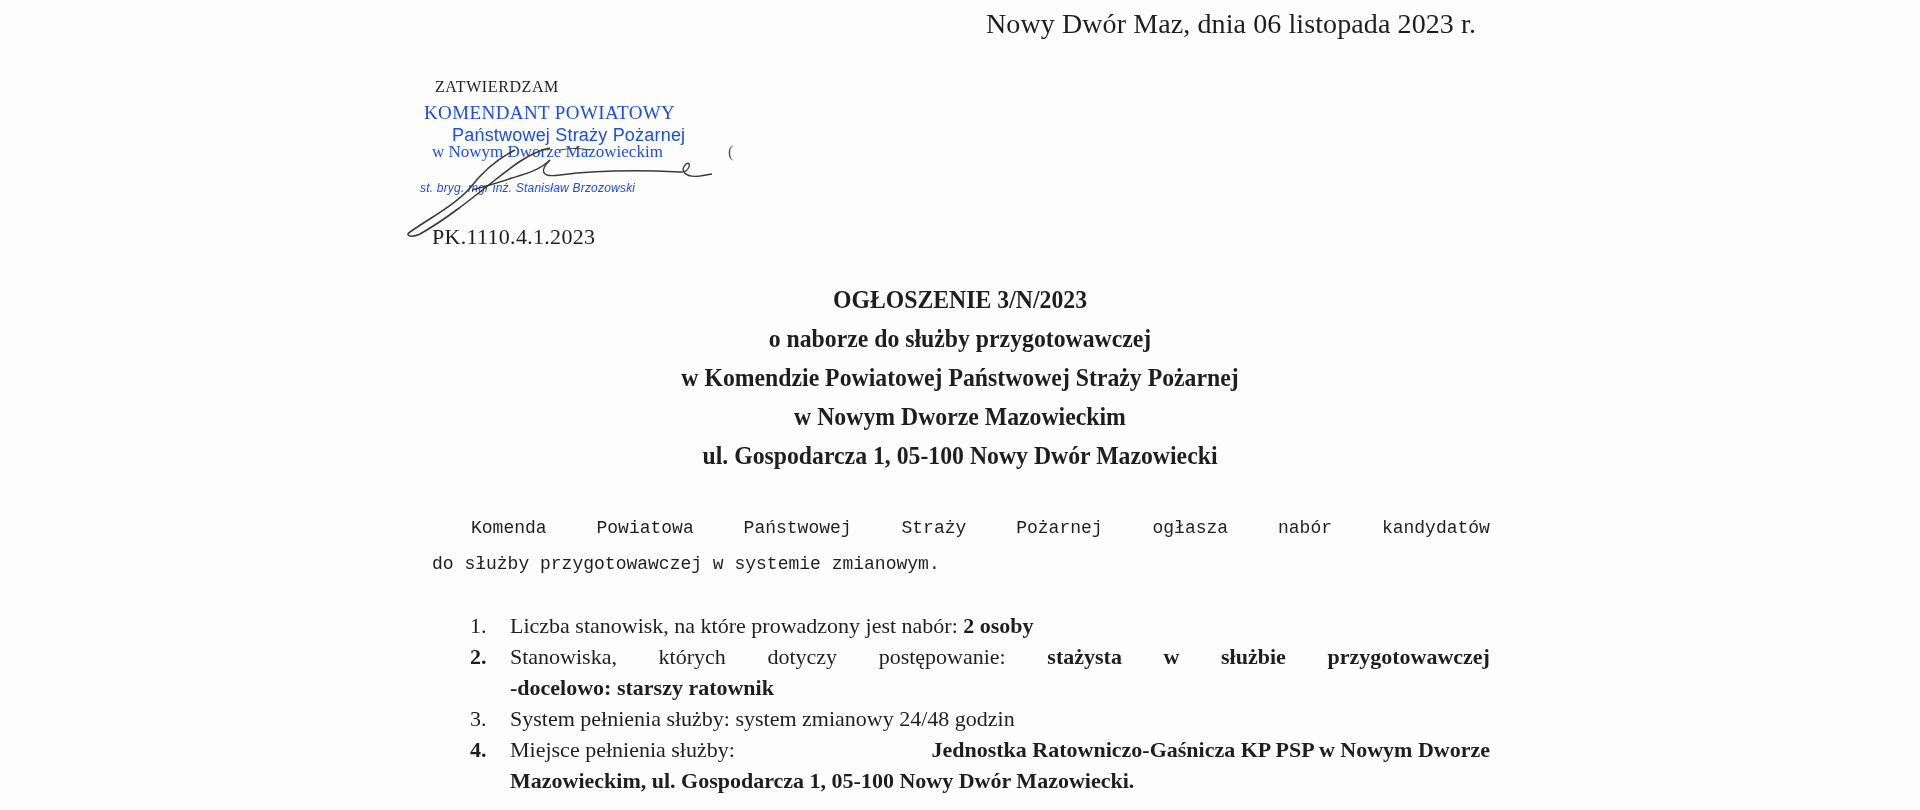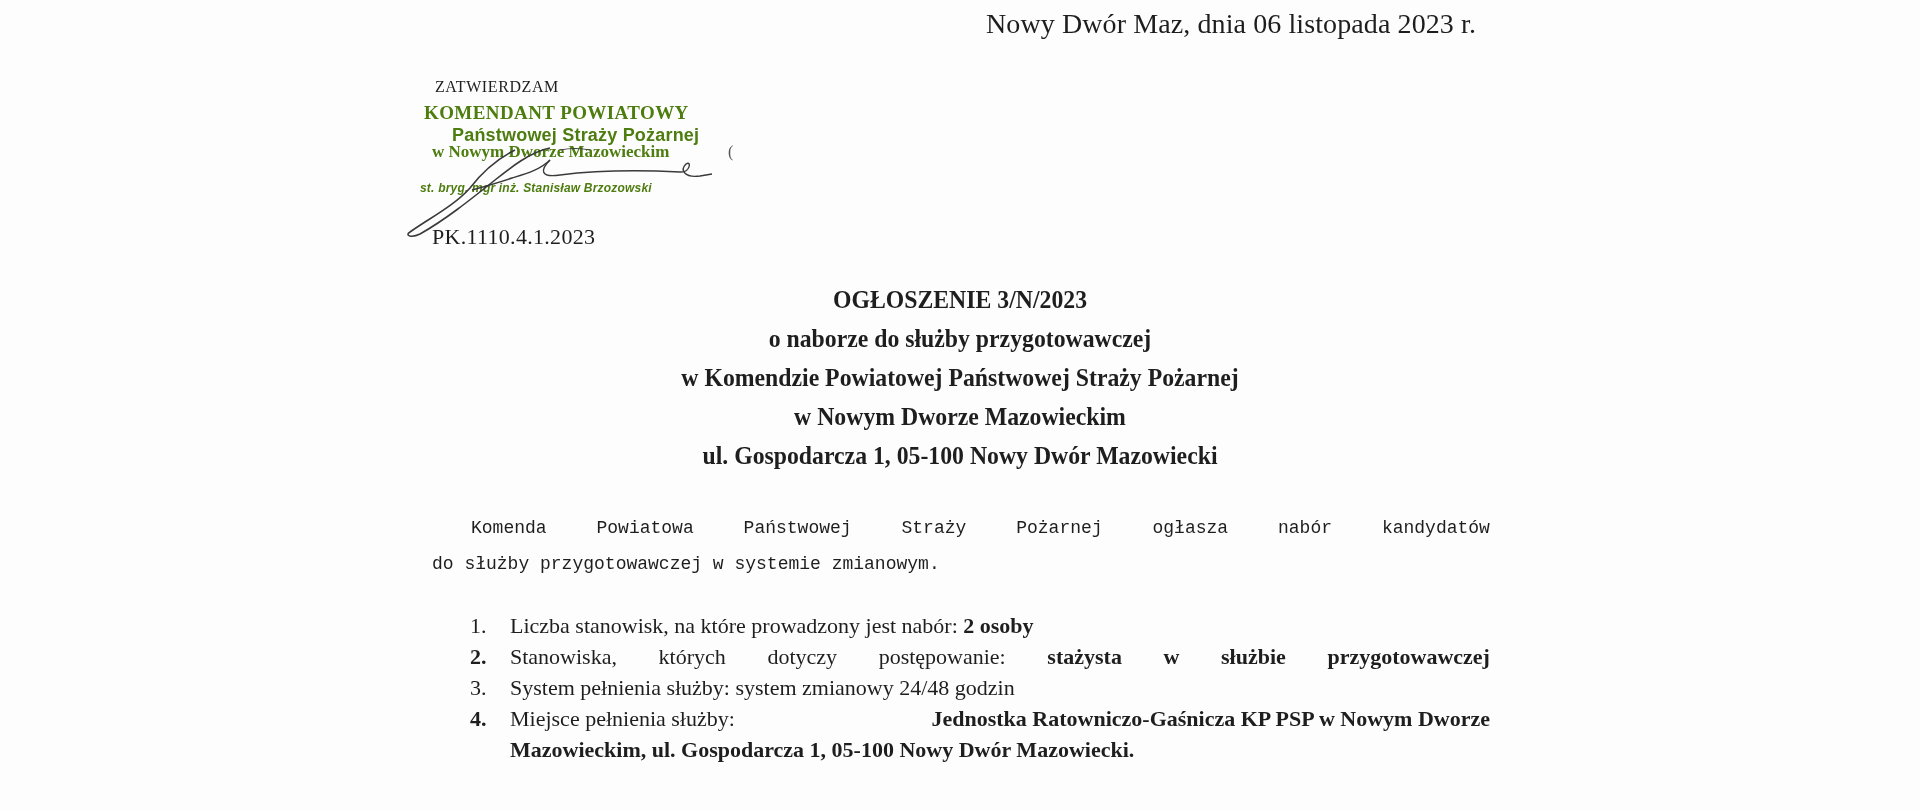--- a/index.html
+++ b/index.html
@@ -21,21 +21,21 @@
       left: 986px; top: 8px;
       font-size: 28px;
       letter-spacing: 0.1px;
     }
     .approve {
       left: 435px; top: 62px;
       font-size: 16px;
       letter-spacing: 0.6px;
       margin-top: 16px;
     }
-    .stamp { color: #4d7c0f; font-weight: bold; }
+    .stamp { color: #1d4ed8; }
     .stamp-title {
       left: 424px; top: 102px;
       font-size: 19px;
       letter-spacing: 0.4px;
     }
     .stamp-line2 {
       left: 452px; top: 125px;
       font-family: "Liberation Sans", sans-serif;
       font-size: 18px;
       letter-spacing: 0.2px;
@@ -174,20 +174,21 @@
       <div class="justify-line">
         <span>Stanowiska,</span>
         <span>których</span>
         <span>dotyczy</span>
         <span>postępowanie:</span>
         <b>stażysta</b>
         <b>w</b>
         <b>służbie</b>
         <b>przygotowawczej</b>
       </div>
+      <div><b>-docelowo: starszy ratownik</b></div>
     </span>
   </div>
 
   <div class="list-item">
     <span class="list-num">3.</span>
     <span class="list-body">System pełnienia służby: system zmianowy 24/48 godzin</span>
   </div>
 
   <div class="list-item">
     <span class="list-num bold">4.</span>

